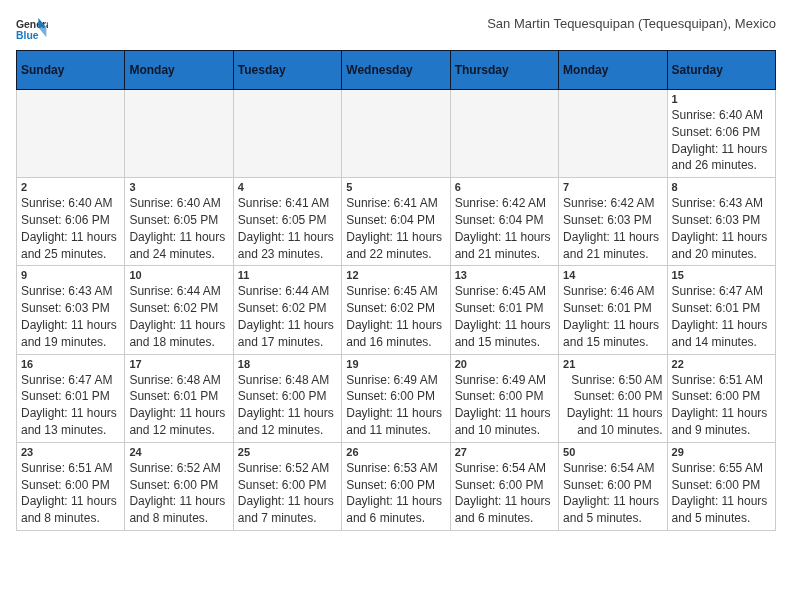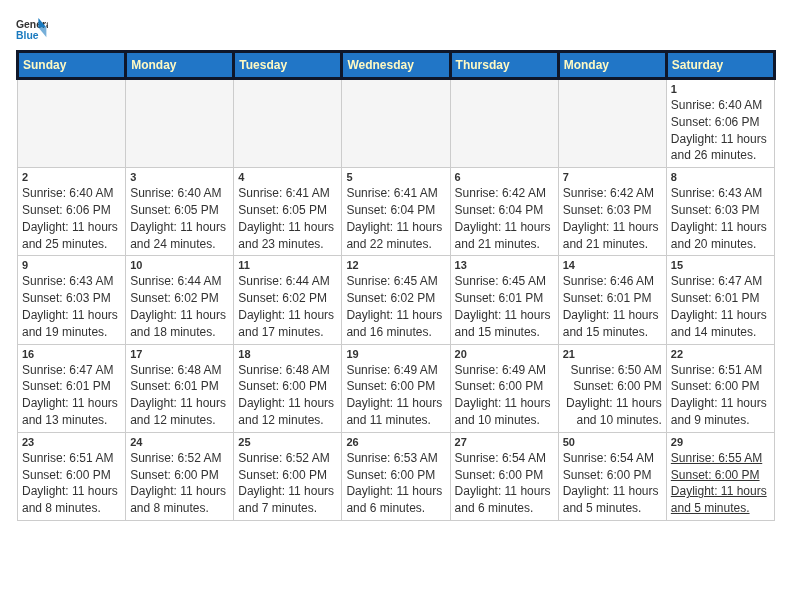--- a/index.html
+++ b/index.html
@@ -37,26 +37,26 @@
       font-size: 13px;
       color: #444;
     }
     .calendar {
       width: 100%;
       border-collapse: collapse;
       margin-top: 6px;
     }
     .calendar th {
       background: #2176c7;
-      color: #fef9c3;
+      color: #0f172a;
       font-size: 12px;
       font-weight: bold;
-      padding: 5px 4px;
+      padding: 12px 4px;
       text-align: left;
-      border: 3px solid #0f172a;
+      border: 1px solid #0f172a;
     }
     .calendar td {
       border: 1px solid #ccc;
       vertical-align: top;
       padding: 3px 4px;
       font-size: 9.5px;
       color: #333;
       width: calc(100% / 7);
       min-height: 70px;
       background: #fff;
@@ -82,20 +82,21 @@
 <div class="header">
   <div class="logo">
     <svg class="logo-icon" viewBox="0 0 40 34">
       <text x="0" y="14" font-size="13" font-weight="bold" fill="#333">General</text>
       <text x="0" y="28" font-size="13" font-weight="bold" fill="#1a7abf">Blue</text>
       <polygon points="28,2 38,14 28,14" fill="#1a7abf"></polygon>
       <polygon points="28,14 38,14 38,26" fill="#1a7abf" opacity="0.6"></polygon>
     </svg>
   </div>
   <div class="title-block">
+    <div class="subtitle">San Martin Tequesquipan (Tequesquipan), Mexico</div>
   </div>
 </div>
 
 <table class="calendar">
   <thead>
     <tr>
     <th>Sunday</th>
         <th>Monday</th>
         <th>Tuesday</th>
         <th>Wednesday</th>
@@ -311,20 +312,20 @@
         </td>
         <td>
           <span class="day-num">50</span>
           <div class="day-info" style="white-space: pre-line;">Sunrise: 6:54 AM
 Sunset: 6:00 PM
 Daylight: 11 hours
 and 5 minutes.</div>
         </td>
         <td>
           <span class="day-num">29</span>
-          <div class="day-info" style="white-space: pre-line; text-decoration: underline;">Sunrise: 6:55 AM
+          <div class="day-info" style="white-space: pre-line;">Sunrise: 6:55 AM
 Sunset: 6:00 PM
 Daylight: 11 hours
 and 5 minutes.</div>
         </td>
       </tr>
     </tbody>
 </table>
 
 </body></html>

